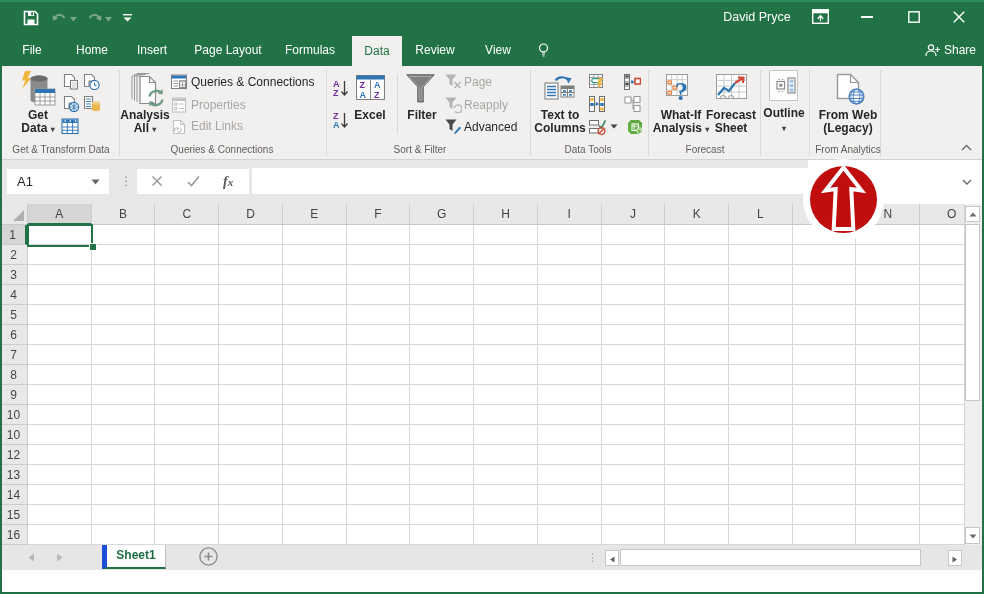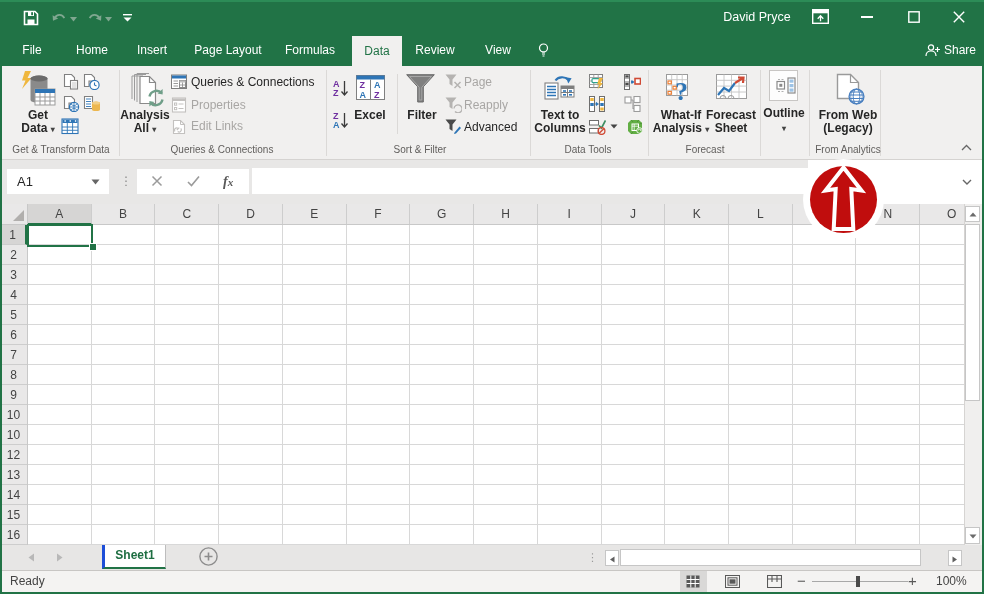--- a/index.html
+++ b/index.html
@@ -439,60 +439,39 @@
       </svg>
   </div>
 
   <div class="abs" id="sheetbar">
     <svg class="abs" style="left:27px;top:8px" width="8" height="9" viewBox="0 0 8 9">
         <path d="M7 0.5 L1.5 4.5 L7 8.5 Z" fill="#b8b8b8"></path>
       </svg>
     <svg class="abs" style="left:56px;top:8px" width="8" height="9" viewBox="0 0 8 9">
         <path d="M1 0.5 L6.5 4.5 L1 8.5 Z" fill="#b8b8b8"></path>
       </svg>
-    <div class="abs" style="left:102px;top:0;width:64px;height:24px;background:#fff;border-left:3px solid #1d4ed8;border-right:1px solid #bdbdbd;border-bottom:2.5px solid #217346;box-sizing:border-box;text-align:center;line-height:21px;font-size:12px;font-weight:bold;color:#1e6e42;">Sheet1</div>
+    <div class="abs" style="left:102px;top:0;width:64px;height:24px;background:#fff;border-left:5px solid #1d4ed8;border-right:1px solid #bdbdbd;border-bottom:2.5px solid #217346;box-sizing:border-box;text-align:center;line-height:21px;font-size:12px;font-weight:bold;color:#1e6e42;">Sheet1</div>
     <svg class="abs" style="left:199px;top:2px" width="19" height="19" viewBox="0 0 19 19">
       <circle cx="9.5" cy="9.5" r="8.6" fill="none" stroke="#8c8c8c" stroke-width="1.4"></circle>
       <path d="M9.5 5.5 L9.5 13.5 M5.5 9.5 L13.5 9.5" stroke="#8c8c8c" stroke-width="1.6"></path>
     </svg>
     <div class="abs" style="left:587px;top:0;height:24px;line-height:24px;font-size:11px;color:#9a9a9a;">⋮</div>
     <div class="sbtn" style="left:605px;top:4.5px;width:14px;height:16px;">
       <svg style="margin:5px auto 0" width="6" height="7" viewBox="0 0 6 7">
           <path d="M5.5 0.5 L1 3.5 L5.5 6.5 Z" fill="#606060"></path>
         </svg>
     </div>
     <div class="sbtn" style="left:620px;top:4px;width:301px;height:17px;"></div>
     <div class="sbtn" style="left:948px;top:5px;width:14px;height:16px;">
       <svg style="margin:5px auto 0" width="6" height="7" viewBox="0 0 6 7">
           <path d="M0.5 0.5 L5 3.5 L0.5 6.5 Z" fill="#606060"></path>
         </svg>
     </div>
   </div>
 
-  <div class="abs" id="statusbar">
-    <div class="abs" style="left:10px;top:0;height:21px;line-height:21px;font-size:12px;color:#444;">Ready</div>
-    <div class="abs" style="left:680px;top:0;width:27px;height:21px;background:#d9d8d7;"></div>
-    <svg class="abs" style="left:686px;top:4px" width="14" height="13" viewBox="0 0 14 13">
-      <rect x="0.5" y="0.5" width="13" height="12" fill="#595959"></rect>
-      <path d="M0.5 4.5 H13.5 M0.5 8.5 H13.5 M4.8 0.5 V12.5 M9.2 0.5 V12.5" stroke="#fff" stroke-width="1"></path>
-    </svg>
-    <svg class="abs" style="left:725px;top:4px" width="15" height="13" viewBox="0 0 15 13">
-      <rect x="0.5" y="0.5" width="14" height="12" fill="none" stroke="#595959" stroke-width="1"></rect>
-      <rect x="3" y="2.8" width="9" height="7.4" fill="none" stroke="#595959" stroke-width="1"></rect>
-      <rect x="4.5" y="4.3" width="6" height="4.4" fill="#595959"></rect>
-    </svg>
-    <svg class="abs" style="left:767px;top:4px" width="15" height="13" viewBox="0 0 15 13">
-      <path d="M0.5 0.5 H14.5 V12.5 H0.5 Z M0.5 4 H14.5 M5 0.5 V7 M10 0.5 V7" fill="none" stroke="#595959" stroke-width="1.1"></path>
-    </svg>
-    <div class="abs" style="left:797px;top:0;height:21px;line-height:20px;font-size:15px;color:#595959;">−</div>
-    <div class="abs" style="left:812px;top:10px;width:96px;height:1px;background:#a8a8a8;"></div>
-    <div class="abs" style="left:856px;top:5px;width:4px;height:11px;background:#4a4a4a;"></div>
-    <div class="abs" style="left:908px;top:0;height:21px;line-height:20px;font-size:15px;color:#595959;">+</div>
-    <div class="abs" style="left:936px;top:0;height:21px;line-height:21px;font-size:12px;color:#444;">100%</div>
-  </div>
 
   <div class="abs" id="frameL"></div>
   <div class="abs" id="frameR"></div>
   <div class="abs" id="frameB"></div>
 
   <svg class="abs" style="left:802px;top:158px;z-index:60;" width="83" height="83" viewBox="0 0 83 83">
     <circle cx="41.5" cy="41.5" r="40.5" fill="#fff"></circle>
     <circle cx="41.5" cy="41.5" r="33.5" fill="#c00d0d"></circle>
     <path d="M41.5 9.5 L59.5 32.5 L49.3 31 L51.3 71 L31.7 71 L33.7 31 L23.5 32.5 Z" fill="#c00d0d" stroke="#fff" stroke-width="4" stroke-linejoin="miter"></path>
   </svg>

